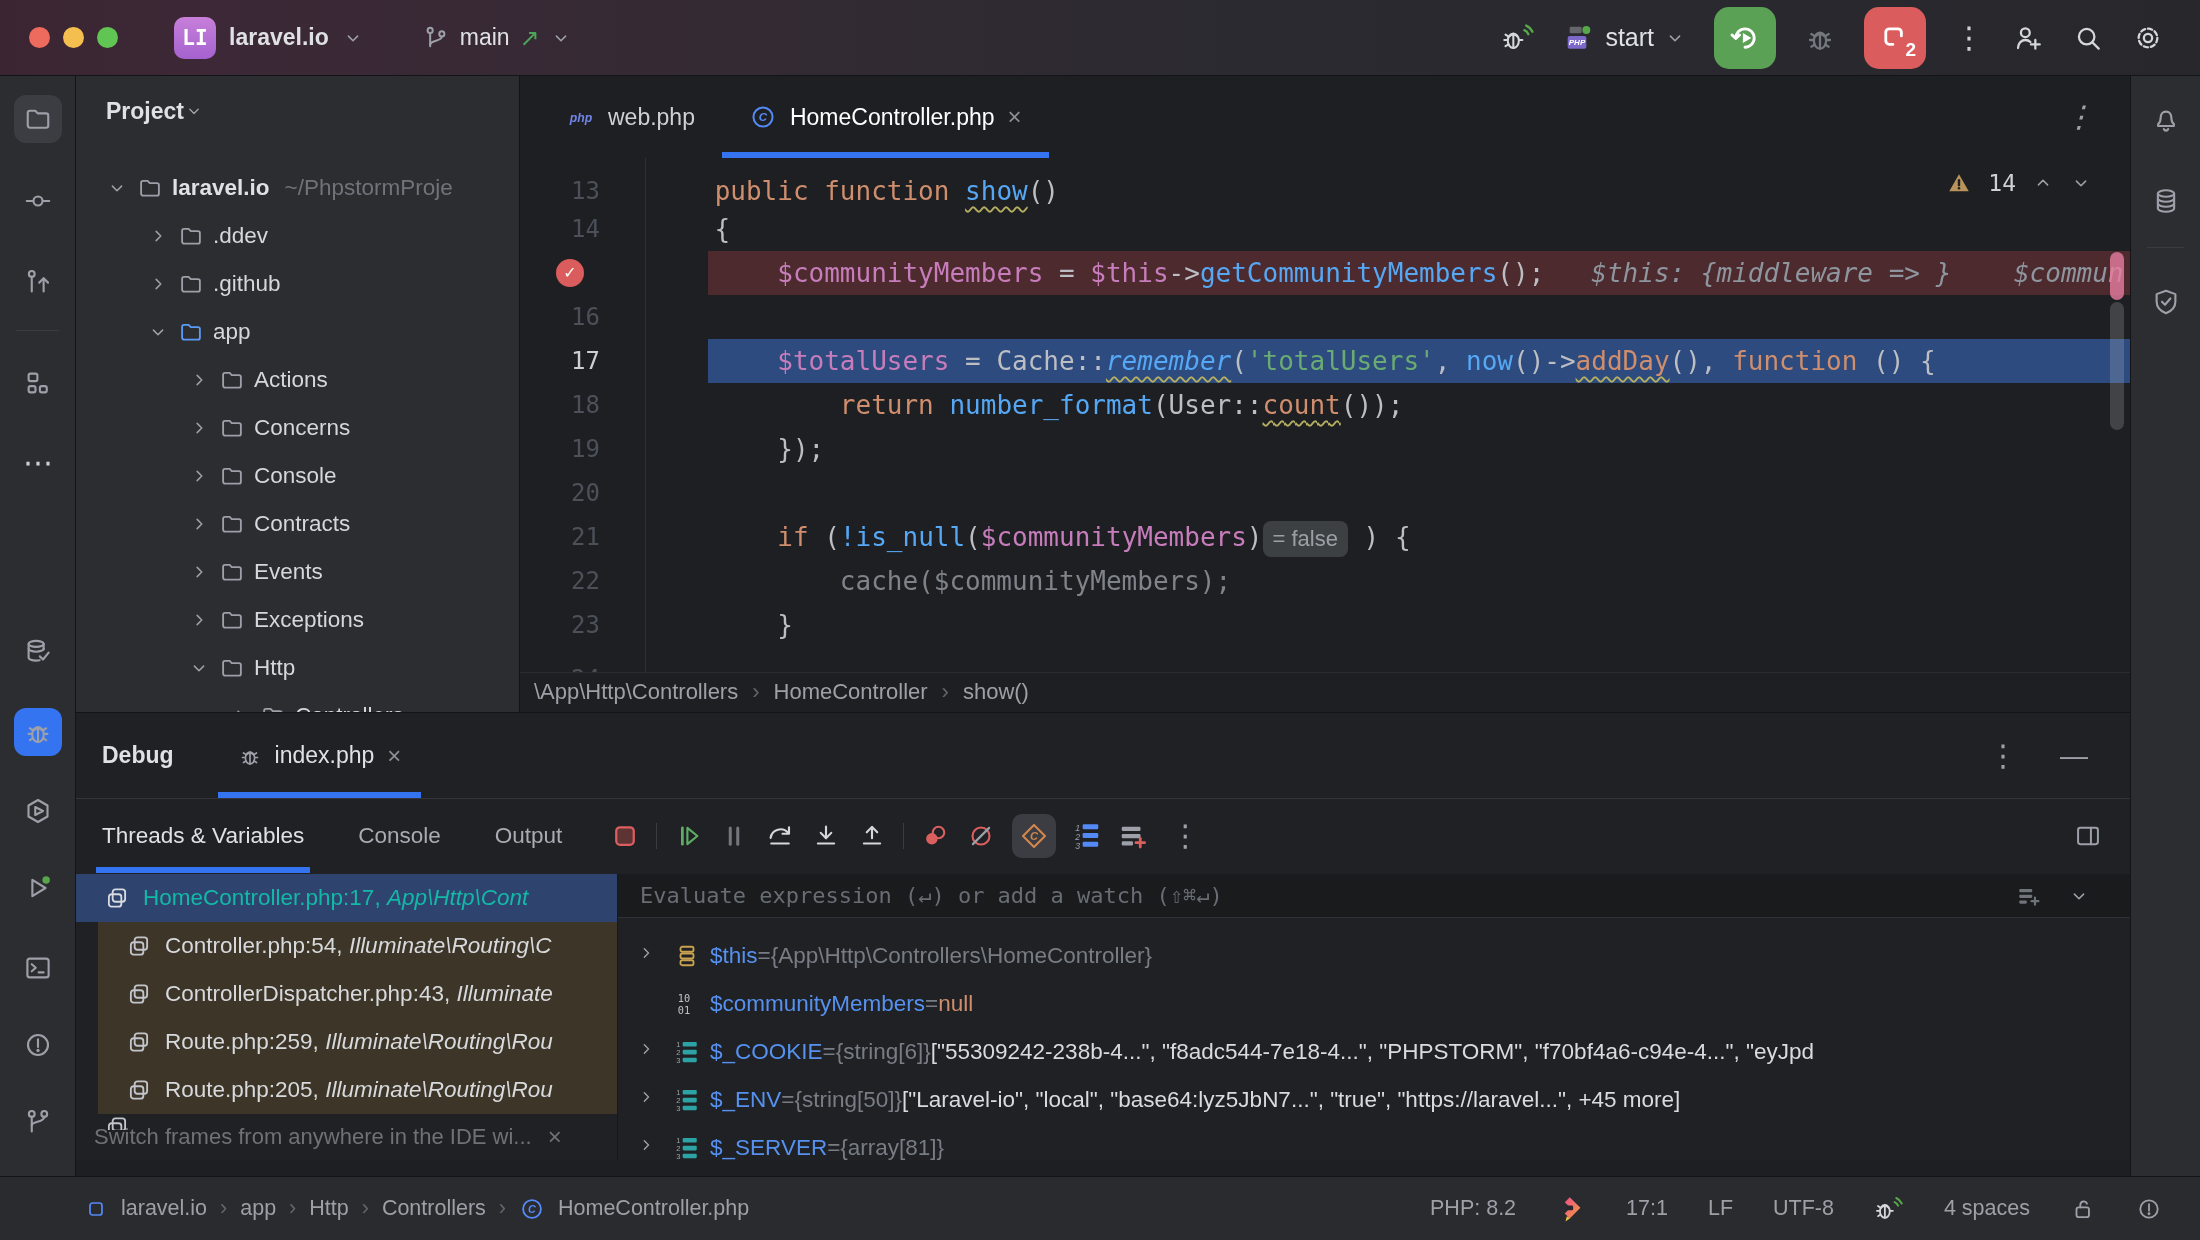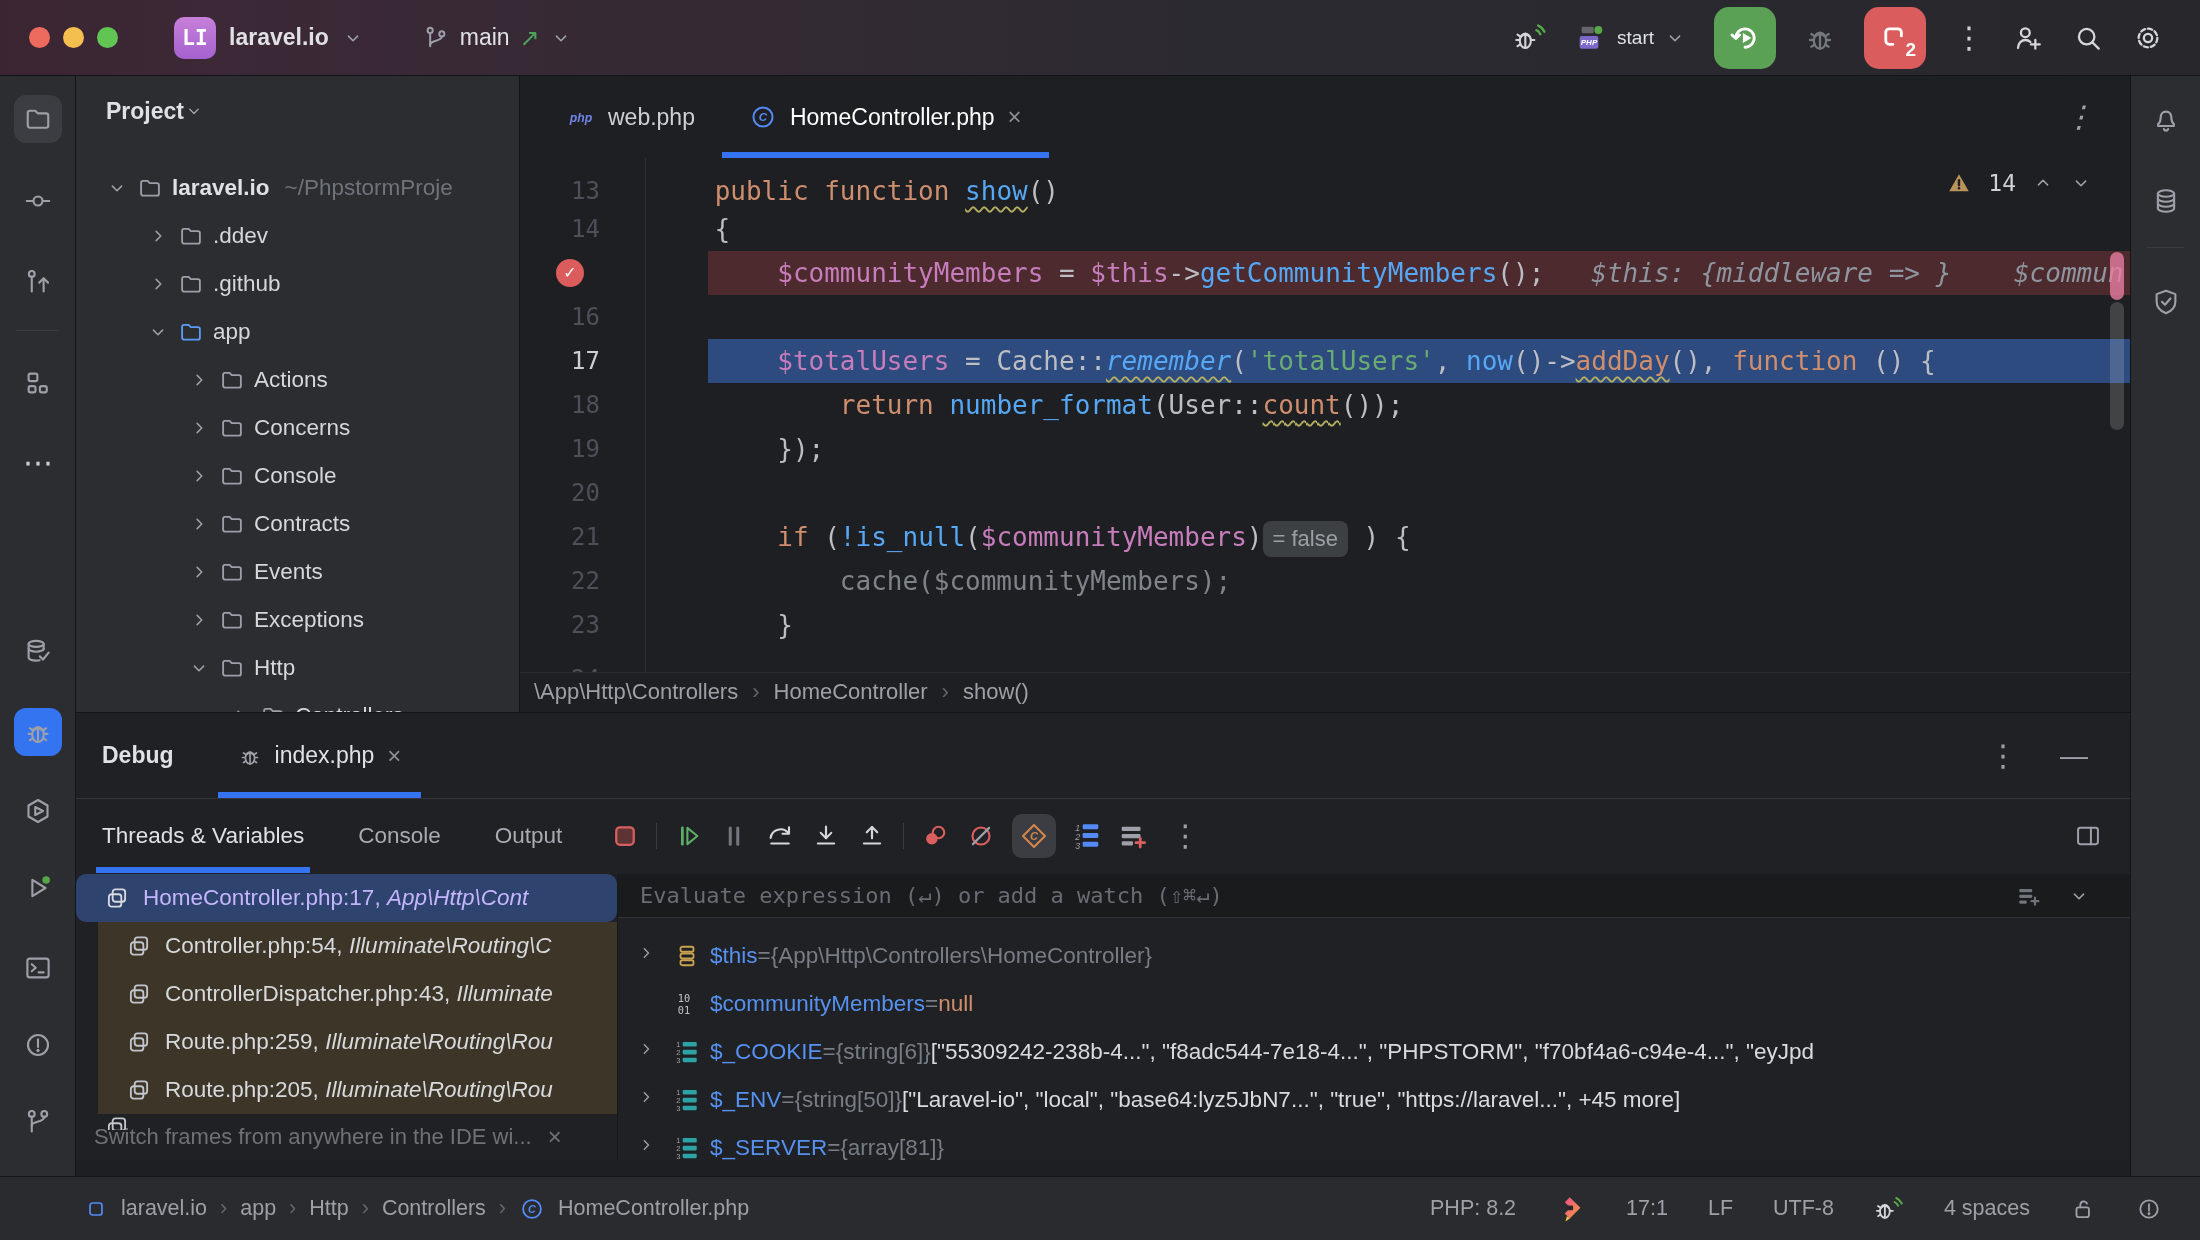--- a/index.html
+++ b/index.html
@@ -26,21 +26,21 @@
   .tb-project{display:flex;align-items:center;gap:13px;margin-left:56px;}
   .li-logo{width:42px;height:42px;border-radius:10px;background:linear-gradient(180deg,#C77FD9,#A562CF);
     display:flex;align-items:center;justify-content:center;font-weight:bold;font-size:21px;color:#fff;
     font-family:"DejaVu Sans Mono",monospace;}
   .tb-name{font-size:23px;font-weight:600;color:var(--text);}
   .tb-branch{display:flex;align-items:center;gap:10px;margin-left:58px;}
   .tb-branch .bname{font-size:23px;color:var(--text);}
   .arrow-out{color:#4CA35A;font-size:24px;line-height:1;}
   .tb-right{margin-left:auto;display:flex;align-items:center;gap:28px;padding-right:36px;}
   .tb-run{display:flex;align-items:center;gap:10px;}
-  .tb-run .rlabel{font-size:19px;color:var(--text);}
+  .tb-run .rlabel{font-size:25px;color:var(--text);}
   .btn-green,.btn-red{width:62px;height:62px;border-radius:15px;display:flex;align-items:center;justify-content:center;}
   .btn-green{background:#5BA155;color:#fff;}
   .btn-red{background:#DB5C5C;color:#fff;position:relative;}
   .kebab,.morez{font-size:30px;color:#CED0D6;line-height:1;}
   
   .stripe-left{position:absolute;left:0;top:76px;bottom:64px;width:76px;background:var(--bg-panel);
     border-right:1px solid var(--border);}
   .stripe-right{position:absolute;right:0;top:76px;bottom:64px;width:70px;background:var(--bg-panel);
     border-left:1px solid var(--border);}
   .st-icon{position:absolute;left:14px;width:48px;height:48px;border-radius:12px;
@@ -105,21 +105,21 @@
   .dash{font-size:28px;color:#9DA0A8;}
   .dbg-toolbar{height:74px;display:flex;align-items:center;padding-left:20px;gap:16px;}
   .dtab{position:relative;height:100%;display:flex;align-items:center;padding:0 6px;font-size:22.5px;color:#A8ABB2;margin-right:26px;}
   .dtab.active{color:var(--text);}
   .dtab.active::after{content:"";position:absolute;left:0;right:0;bottom:0;height:6px;background:var(--blue);}
   .dsep{width:1px;height:26px;background:#3A3C40;}
   .chip{background:#3B3D42;border-radius:10px;width:44px;height:44px;display:flex;align-items:center;justify-content:center;}
   .dbg-content{position:absolute;left:0;right:0;top:161px;bottom:0;display:flex;}
   .frames{position:relative;width:542px;border-right:1px solid #17181A;overflow:hidden;}
   .frow{height:48px;display:flex;align-items:center;gap:13px;padding-left:28px;font-size:22.5px;color:#D7D9DD;white-space:nowrap;overflow:hidden;}
-  .frow.selected{background:var(--sel);color:#c4b5fd;border-radius:10px;}
+  .frow.selected{background:var(--sel);color:#14b8a6;}
   .frow.library{background:var(--lib);margin-left:22px;}
   .frow .floc{font-style:italic;}
   .frow.sliver{height:16px;overflow:hidden;background:transparent;align-items:flex-start;}
   .fhint{position:absolute;left:0;right:0;bottom:0;height:46px;display:flex;align-items:center;gap:16px;
     padding-left:18px;font-size:22px;color:#6E7277;}
   .vars{position:relative;flex:1;overflow:hidden;}
   .evalbar{height:44px;background:#191B1D;border-bottom:1px solid #2F3236;display:flex;align-items:center;
     font-family:"DejaVu Sans Mono",monospace;font-size:22px;color:#686D74;padding-left:22px;position:relative;}
   .evalbar .eicons{position:absolute;right:40px;display:flex;gap:26px;align-items:center;color:#6F737A;}
   .vrow{height:48px;display:flex;align-items:center;font-size:22.5px;white-space:nowrap;overflow:hidden;padding-left:18px;}

